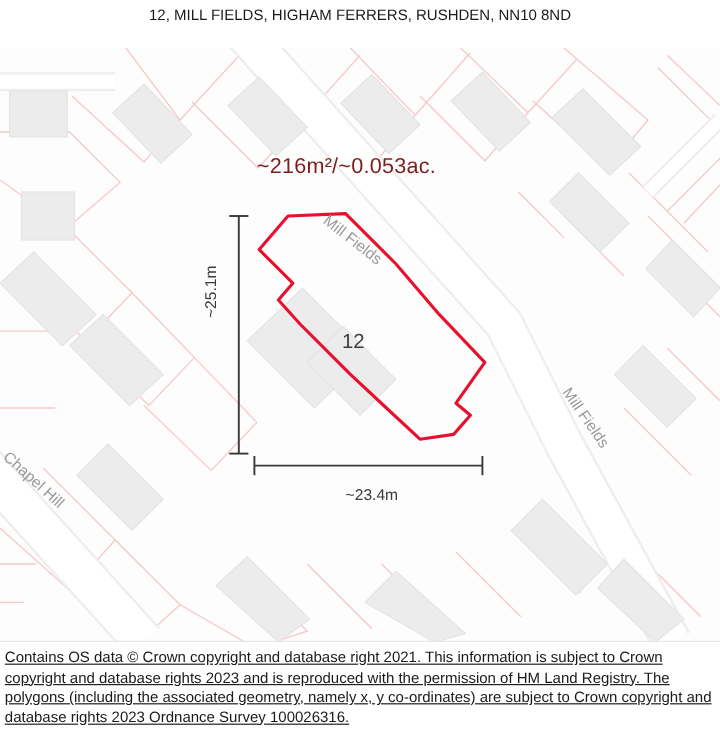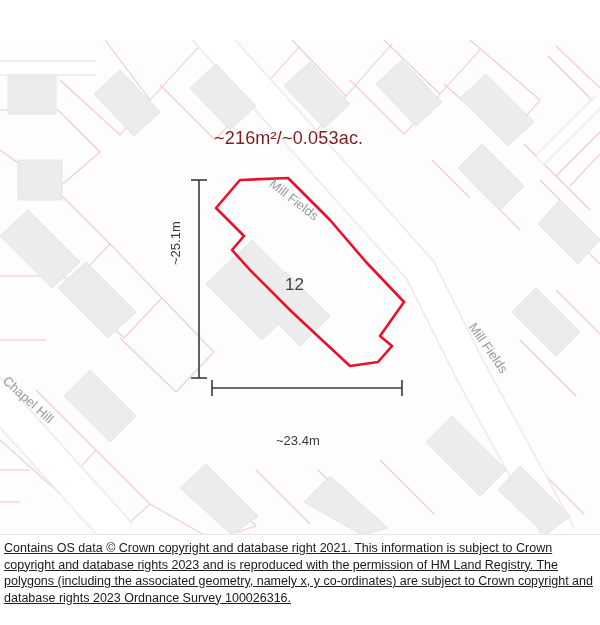--- a/index.html
+++ b/index.html
@@ -77,26 +77,25 @@
     left: 168px;
     top: 225px;
     font-size: 13px;
     color: #3a3a3a;
     transform: rotate(-90deg);
     transform-origin: left top;
     white-space: nowrap;
   }
   .dim-horizontal {
     position: absolute;
-    left: 276px;
+    left: 288px;
     top: 365px;
     font-size: 13px;
     color: #3a3a3a;
     white-space: nowrap;
-    margin-top: 28px;
   }
   .street-label {
     position: absolute;
     font-size: 13px;
     color: #9a9a9a;
     white-space: nowrap;
   }
   .street-mill-1 {
     left: 276px;
     top: 136px;
@@ -140,20 +139,21 @@
     height: 1px;
     background: #e6e6e6;
   }
 </style>
 </head>
 <body>
 
 <div class="page">
 
   <div class="header">
+    <div class="title">12, MILL FIELDS, HIGHAM FERRERS, RUSHDEN, NN10 8ND</div>
   </div>
 
   <div class="map-wrap">
 
     <svg class="map-svg" width="600" height="495" viewBox="0 0 600 495">
 
       <rect x="0" y="0" width="600" height="495" fill="#fdfdfd"></rect>
 
       <g stroke="#f6c9c9" stroke-width="1.1" fill="none">
         <path d="M0 22 L90 22"></path>

